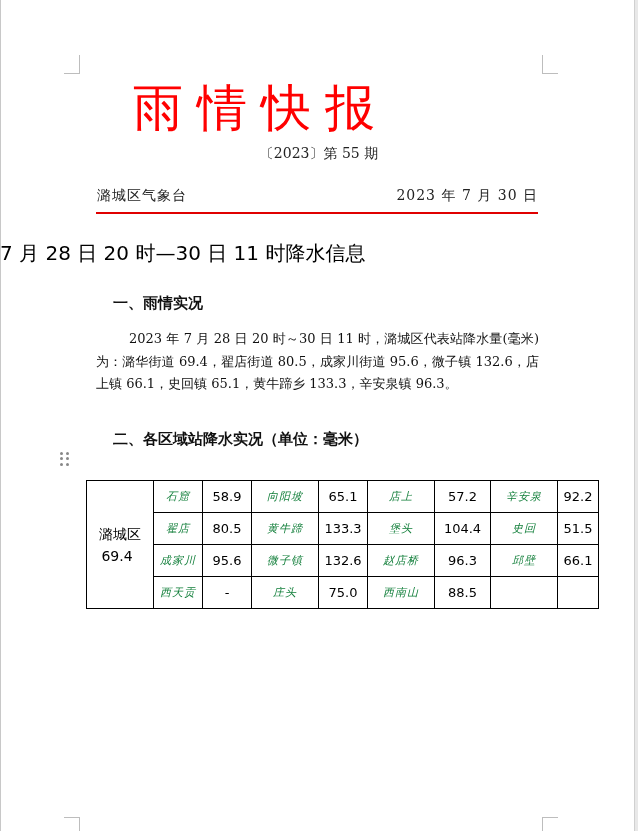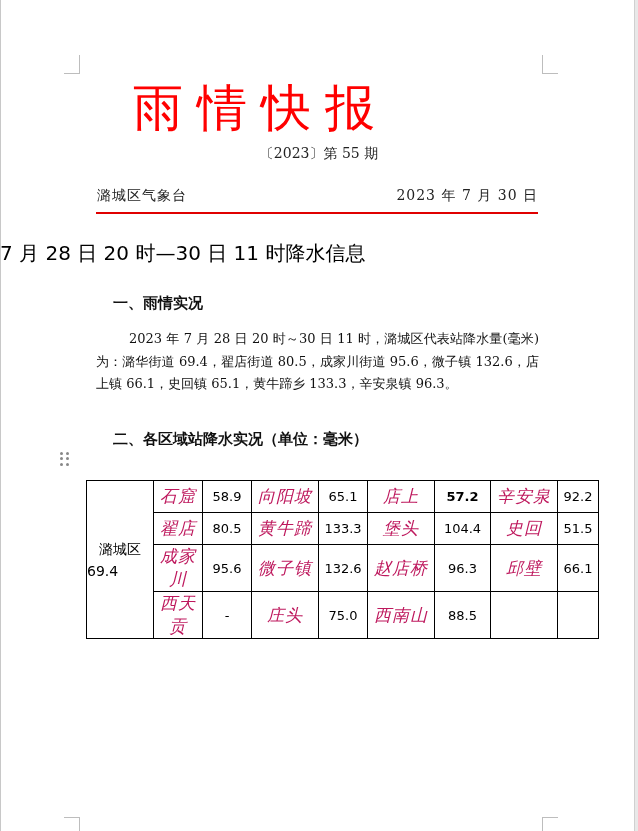--- a/index.html
+++ b/index.html
@@ -52,27 +52,27 @@
   .drag-handle span { width:3px; height:3px; background:#888; border-radius:50%; }
 
   table.rain {
     position:absolute; left:86px; top:480px; border-collapse:collapse;
     font-size:13px;
   }
   table.rain td {
     border:1px solid #000; height:31px; padding:0; text-align:center; vertical-align:middle;
   }
   td.region { width:66px; font-size:14px; line-height:22px;margin-top:17px; }
-  td.region .rv { display:block; text-align:left; padding-right:6px; font-family:"DejaVu Sans", sans-serif; }
-  td.name { width:48px; font-size:17px; font-style:italic; letter-spacing:1px; color:#be185d; }
+  td.region .rv { display:block; text-align:center; padding-right:6px; font-family:"DejaVu Sans", sans-serif; }
+  td.name { width:48px; font-size:11px; font-style:italic; letter-spacing:1px; color:#15803d; }
   td.name.w2 { width:66px; }
   td.val { font-family:"DejaVu Sans", sans-serif; font-size:13px; }
   td.v1 { width:48px; }
   td.v2 { width:48px; }
-  td.v3 { width:55px;font-weight:bold; }
+  td.v3 { width:55px; }
   td.v4 { width:40px;margin-top:44px; }
 </style>
 </head>
 <body>
 
 <div class="page-border-left"></div>
 <div class="page-border-right"></div>
 <div class="corner tl"></div>
 <div class="corner tr"></div>
 <div class="corner bl"></div>

